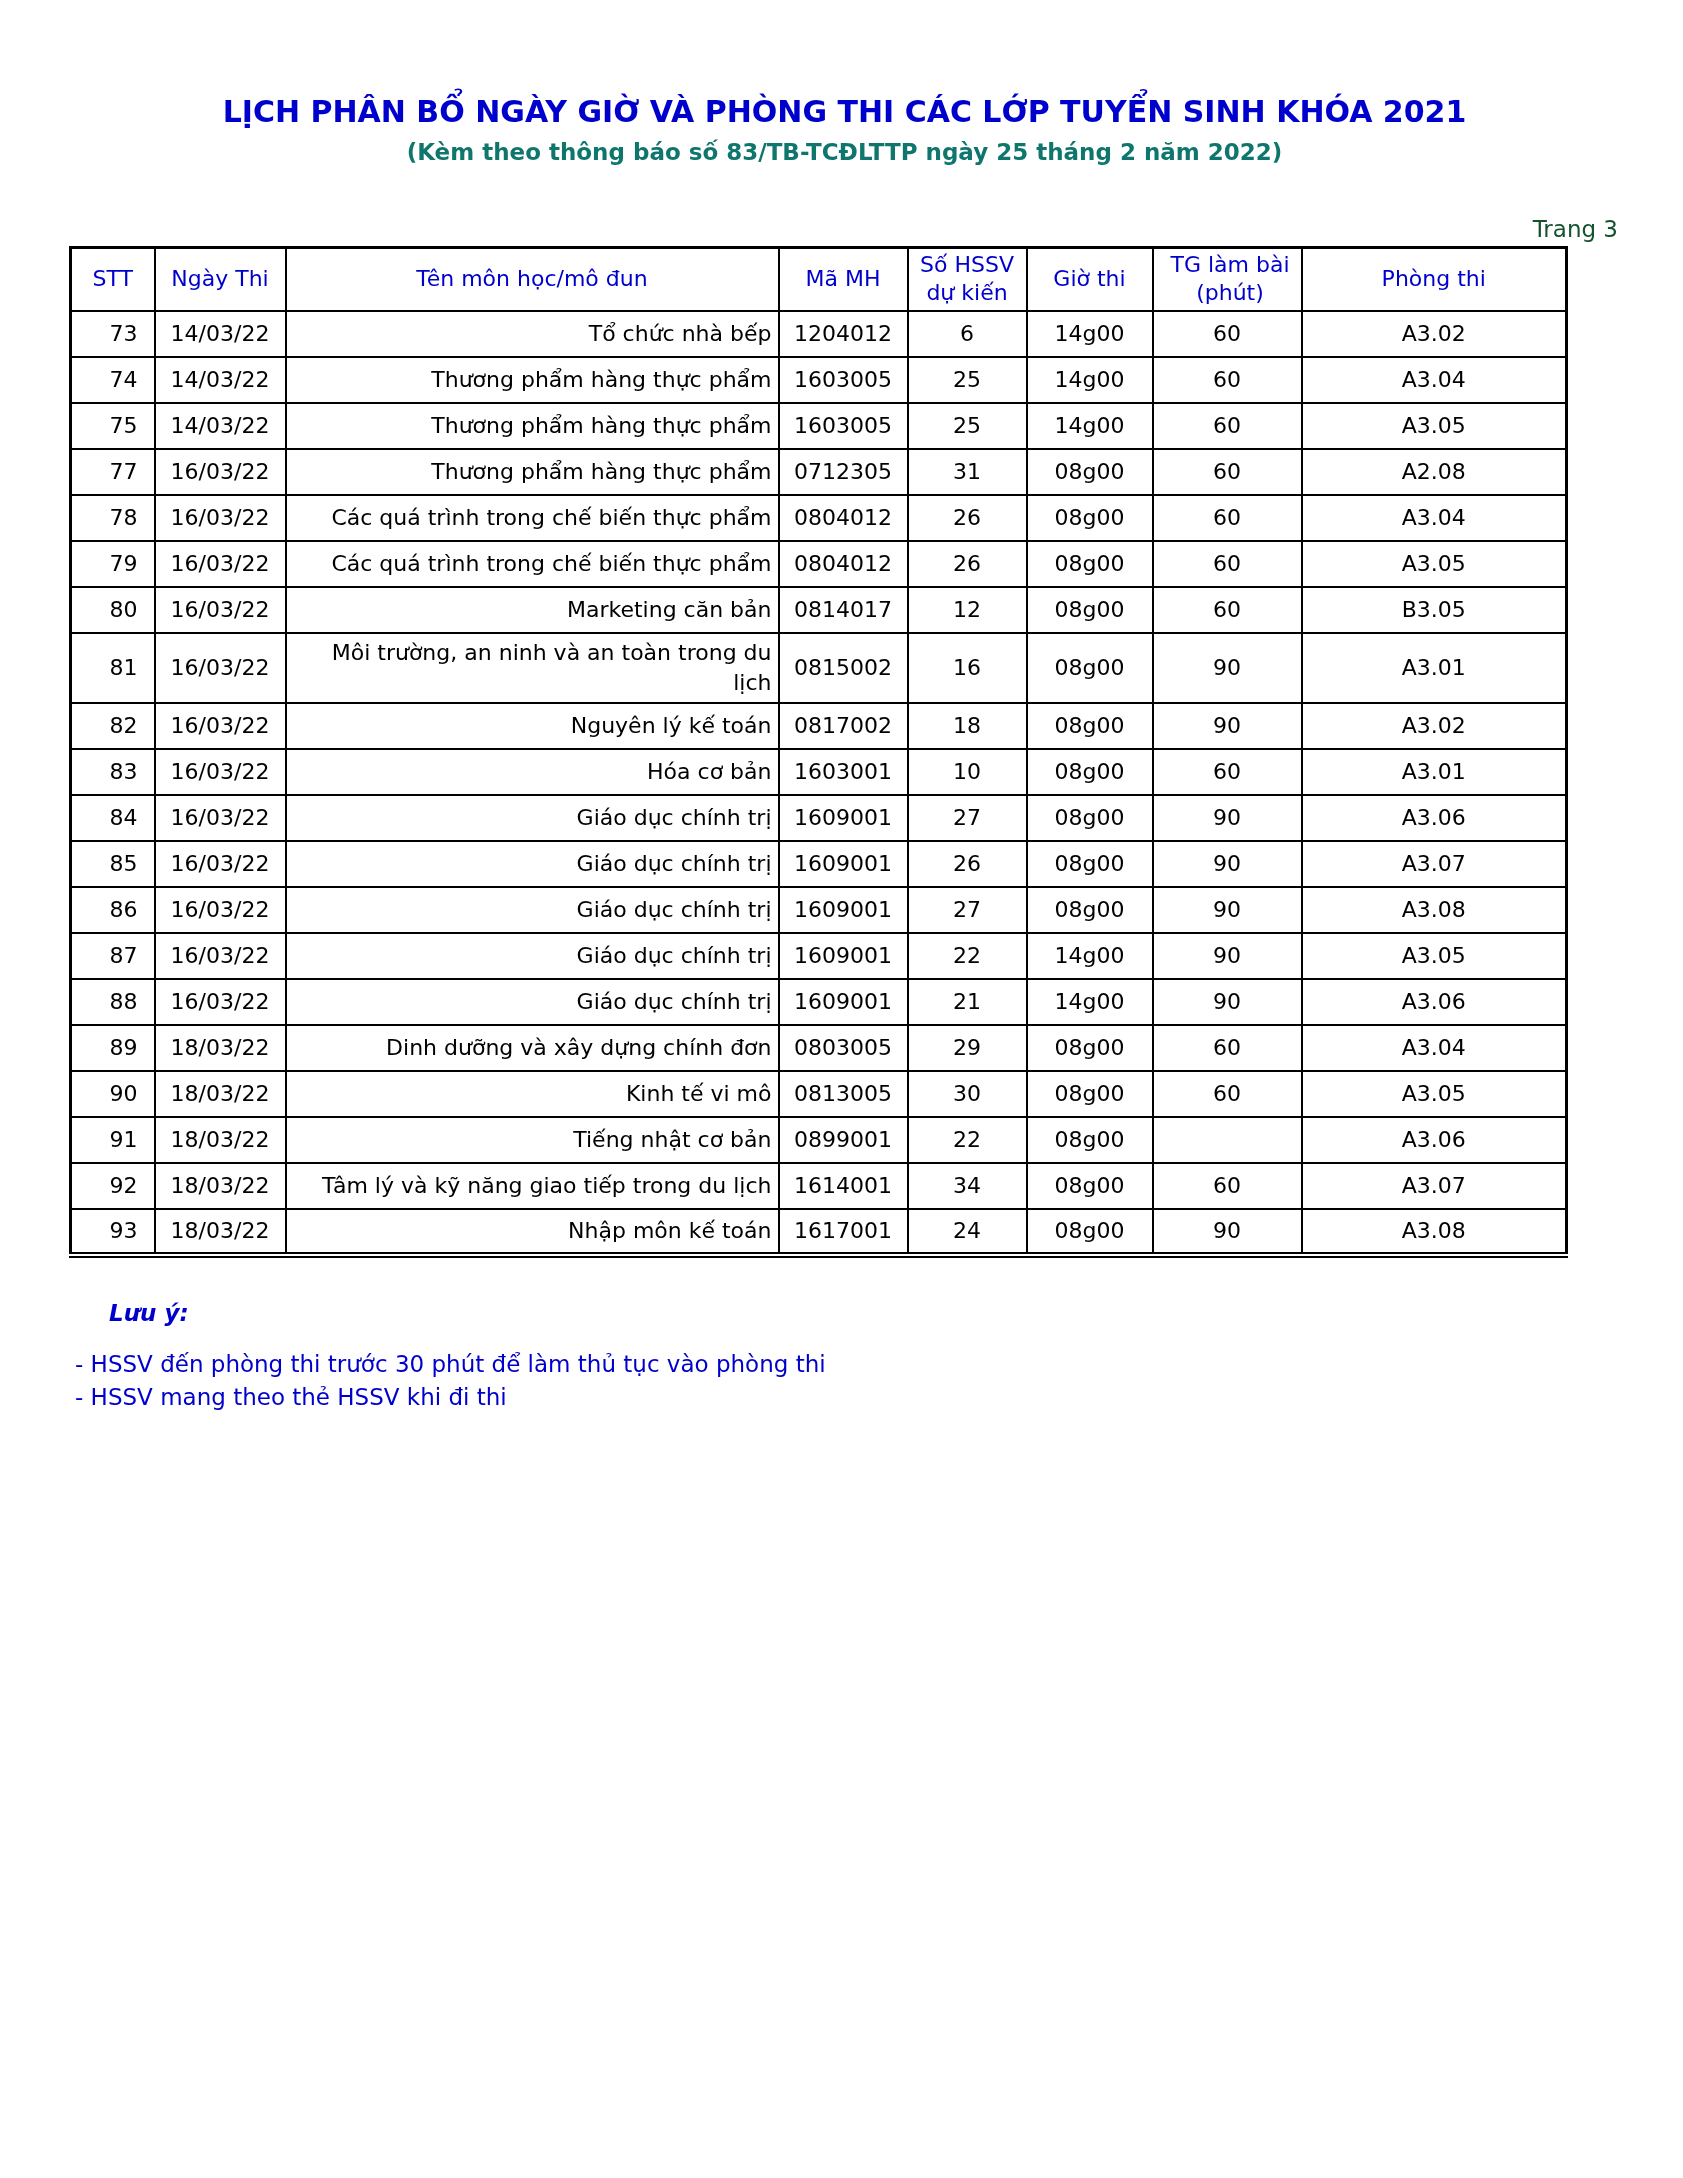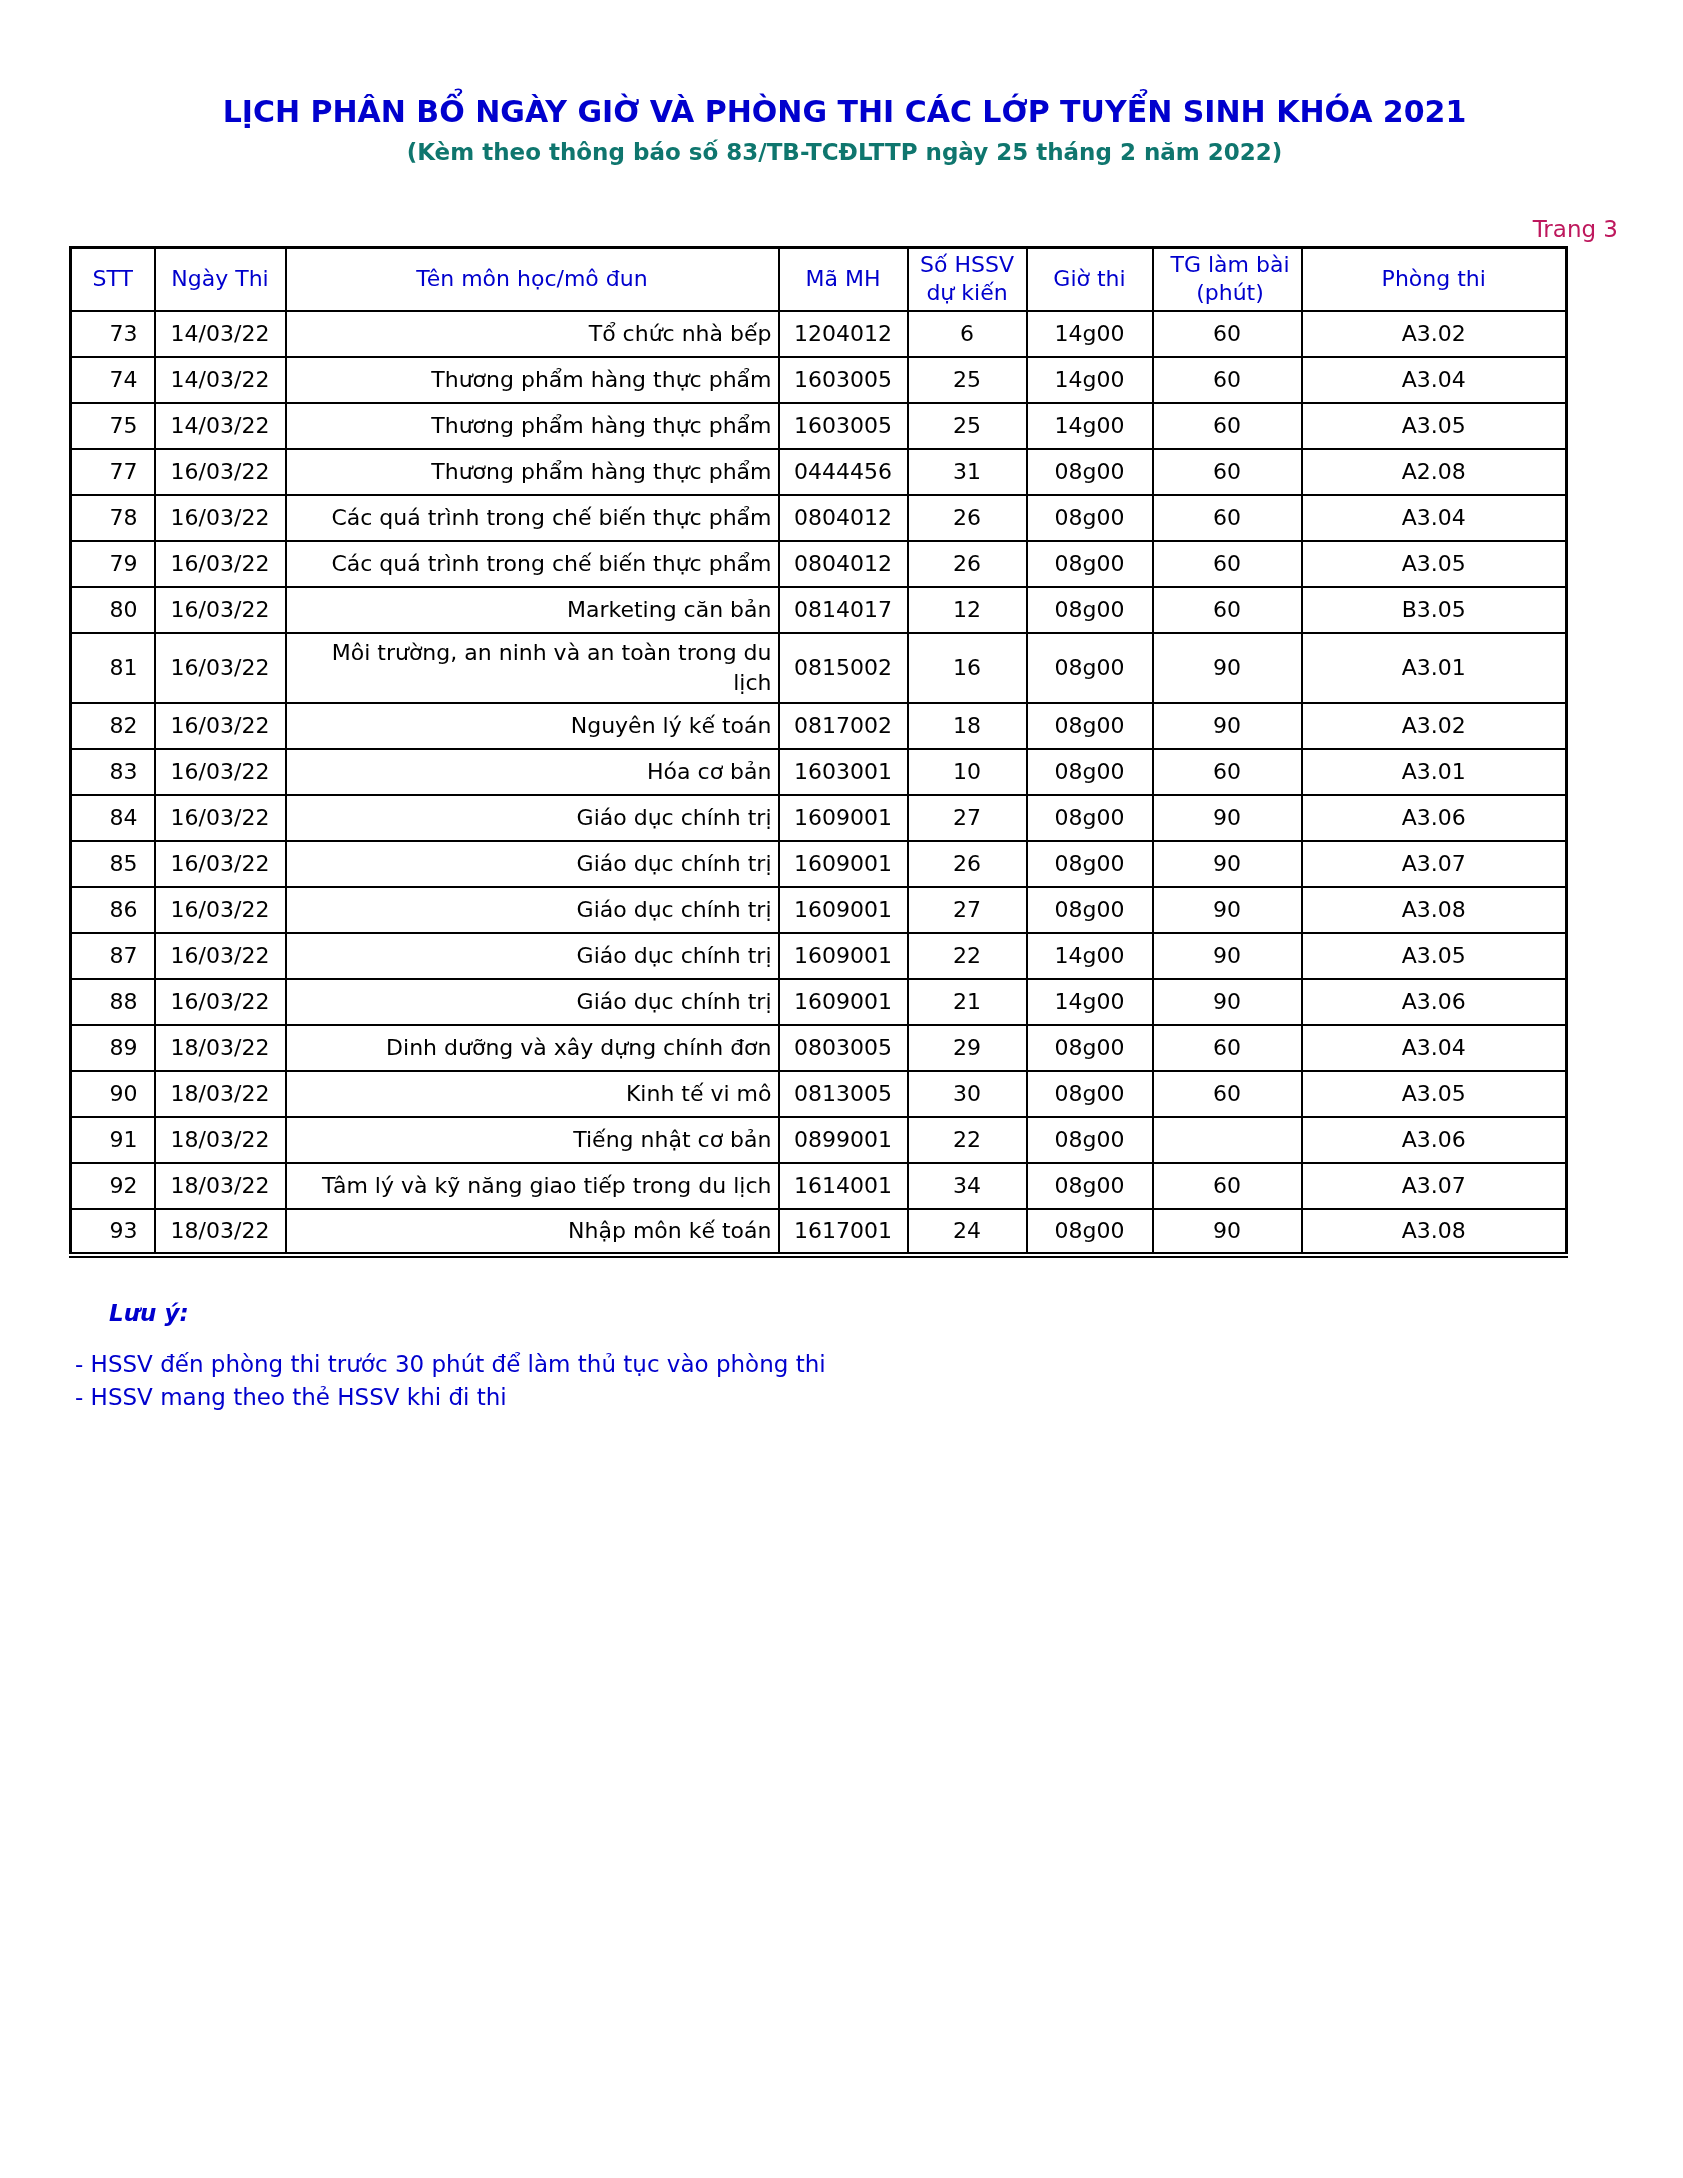--- a/index.html
+++ b/index.html
@@ -29,21 +29,21 @@
   .doc-subtitle {
     text-align: center;
     color: #0f766e;
     font-weight: bold;
     font-size: 23px;
     margin-top: 10px;
   }
   .page-number {
     text-align: right;
     font-size: 23px;
-    color: #be185d;
+    color: #14532d;
     margin-top: 51px;
     margin-bottom: 4px;
     padding-right: 2px;
   }
   table.exam-table {
     border-collapse: collapse;
     table-layout: fixed;
     width: 1495px;
     border: 3px solid #000000;
     border-bottom: 6px double #000000;
@@ -153,21 +153,21 @@
           <td class="col-code">1603005</td>
           <td class="col-students">25</td>
           <td class="col-time">14g00</td>
           <td class="col-duration">60</td>
           <td class="col-room">A3.05</td>
         </tr>
         <tr>
           <td class="col-stt">77</td>
           <td class="col-date">16/03/22</td>
           <td class="col-subject">Thương phẩm hàng thực phẩm</td>
-          <td class="col-code">0444456</td>
+          <td class="col-code">0712305</td>
           <td class="col-students">31</td>
           <td class="col-time">08g00</td>
           <td class="col-duration">60</td>
           <td class="col-room">A2.08</td>
         </tr>
         <tr>
           <td class="col-stt">78</td>
           <td class="col-date">16/03/22</td>
           <td class="col-subject">Các quá trình trong chế biến thực phẩm</td>
           <td class="col-code">0804012</td>

